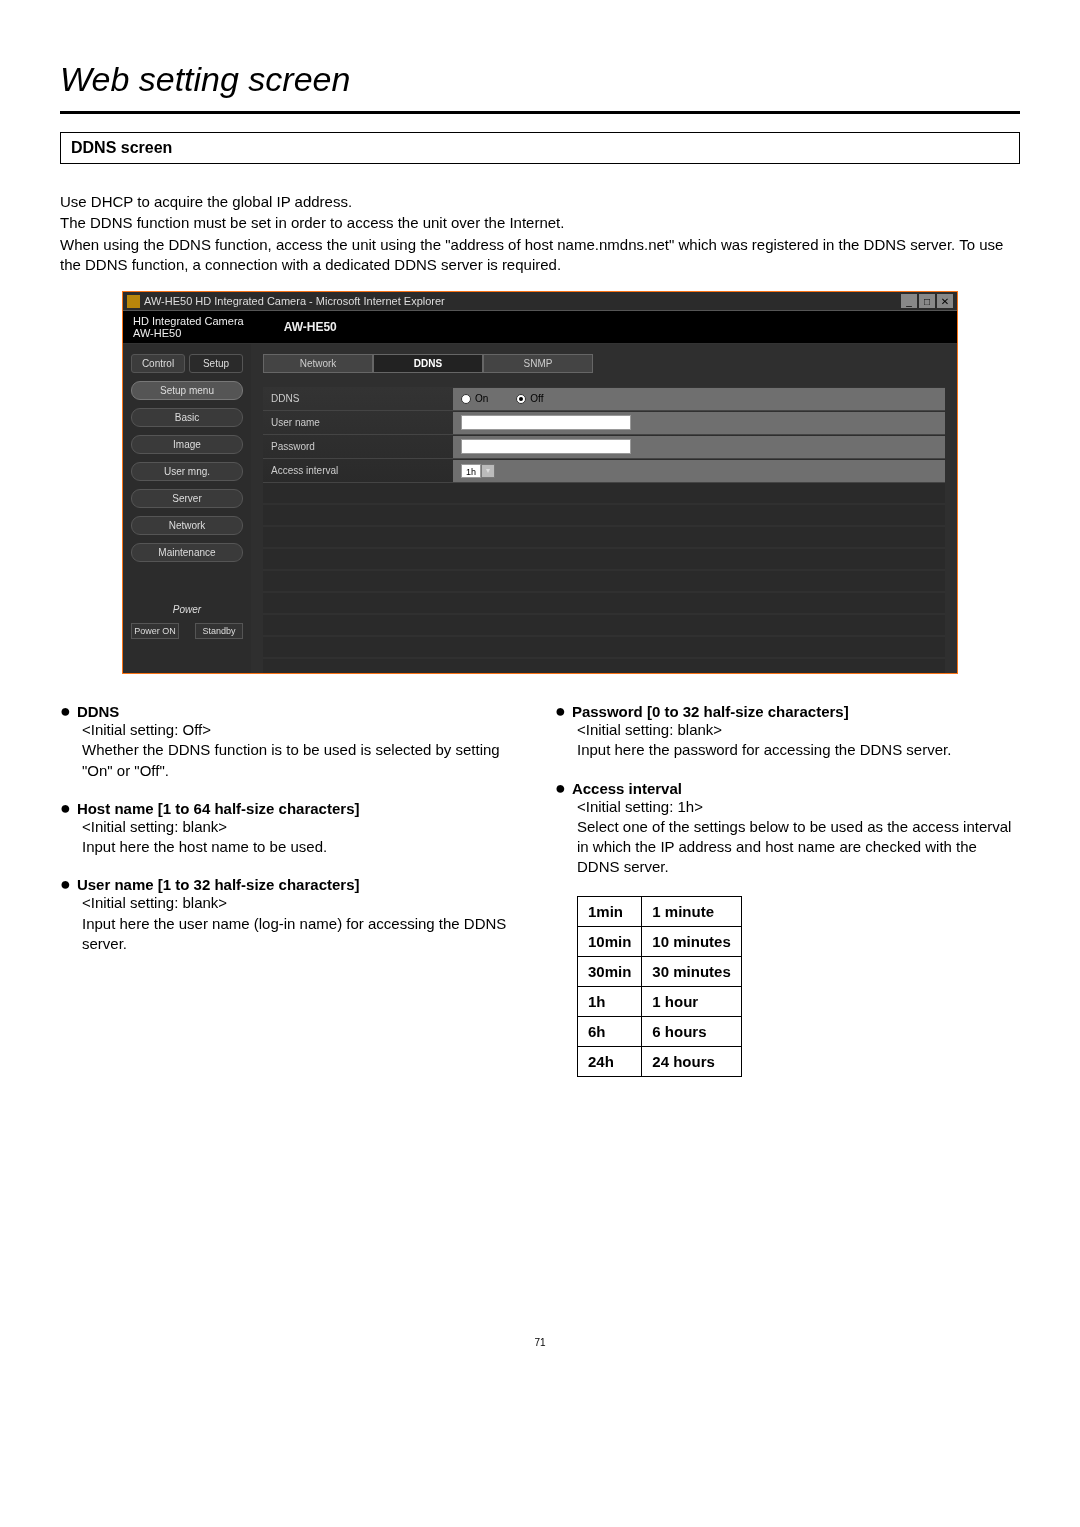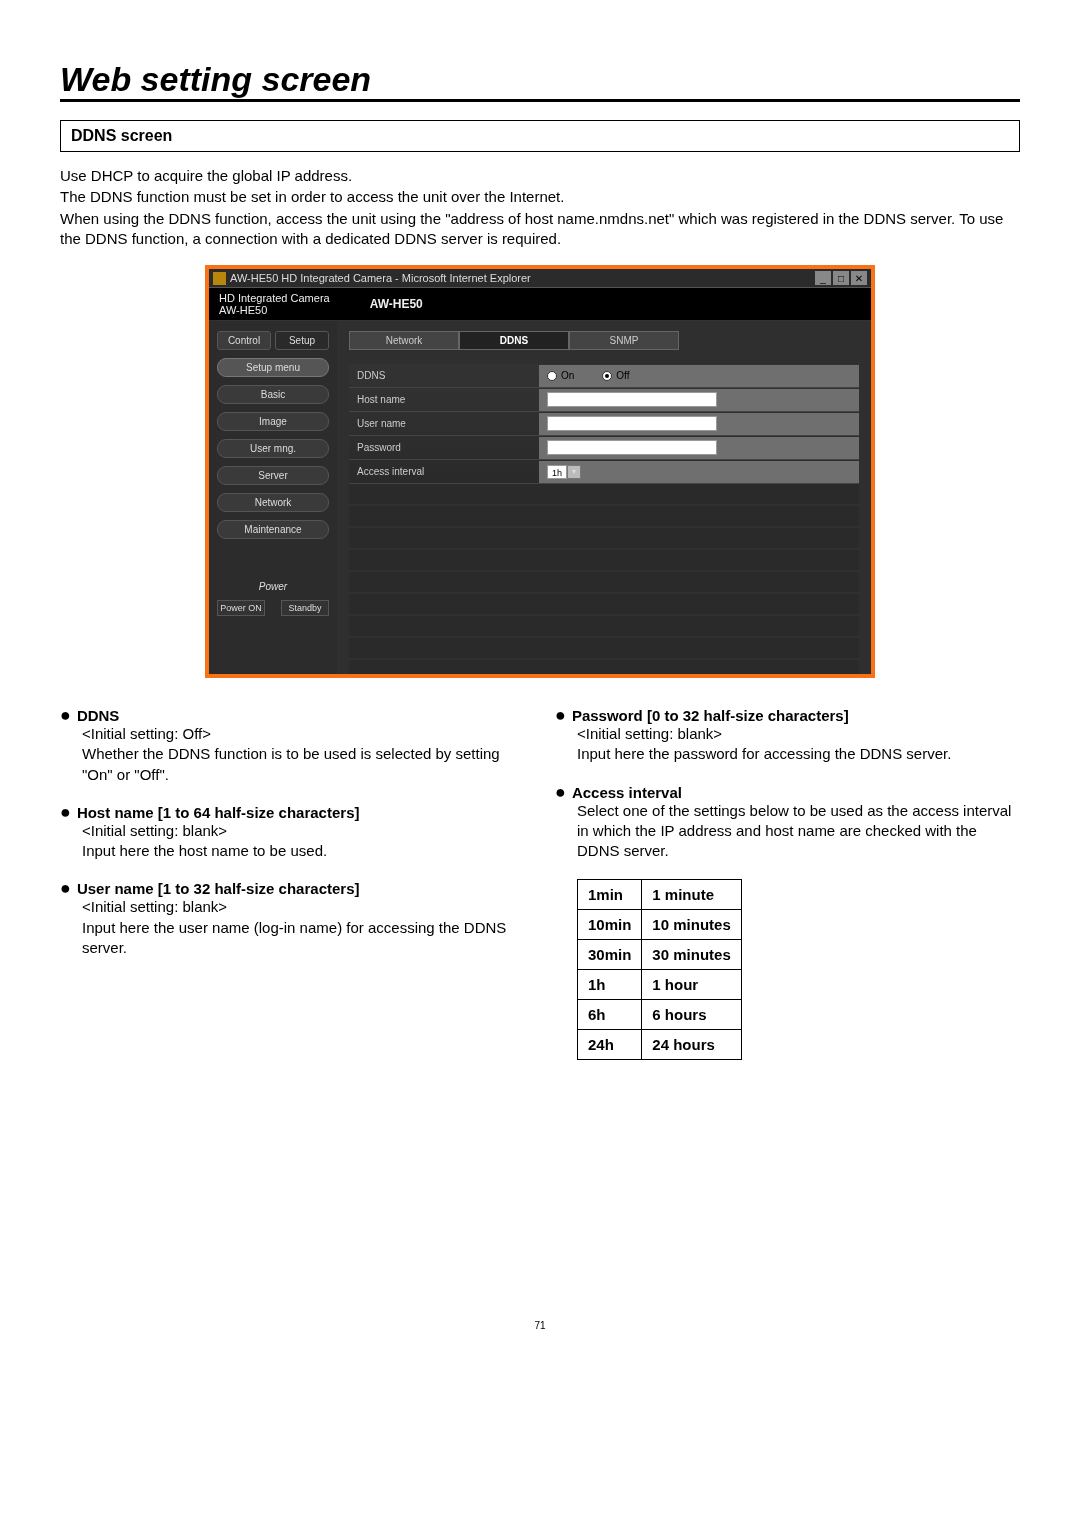--- a/index.html
+++ b/index.html
@@ -1,24 +1,24 @@
 <!DOCTYPE html>
 <html><head>
 <meta charset="utf-8">
 <style>
   * { box-sizing: border-box; margin: 0; padding: 0; }
   body { font-family: Arial, Helvetica, sans-serif; background: #fff; color: #000; width: 1080px; margin: 0 auto; padding: 60px 60px 40px; font-size: 15px; }
-  .page-title { font-size: 34px; font-style: italic; font-weight: bold; border-bottom: 3px solid #000; padding-bottom: 0; margin-bottom: 18px; }
-  .section-box { border: 1px solid #000; padding: 6px 10px; margin-bottom: 14px; }
+  .page-title { font-size: 34px; font-style: italic; font-weight: normal; border-bottom: 3px solid #000; padding-bottom: 12px; margin-bottom: 18px; }
+  .section-box { border: 1px solid #000; padding: 6px 10px; margin-bottom: 28px; }
   .section-box .heading { font-weight: bold; font-size: 16px; }
   .intro p { line-height: 1.35; margin-bottom: 1px; }
   .intro { margin-bottom: 16px; }
 
   
-  .screenshot { width: 670px; margin: 0 auto 28px; border: 4px solid #f97316; background: #eab308; color: #ddd; font-size: 11px; }
+  .screenshot { width: 836px; margin: 0 auto 28px; border: 1px solid #f97316; background: #eab308; color: #ddd; font-size: 11px; }
   .ss-titlebar { display: flex; align-items: center; justify-content: space-between; background: #2b2b2b; border-bottom: 1px solid #555; padding: 2px 4px; }
   .ss-titlebar .tb-left { display: flex; align-items: center; gap: 4px; }
   .tb-icon { width: 13px; height: 13px; background: #b8860b; }
   .wbtns { display: flex; gap: 2px; }
   .wbtn { width: 16px; height: 14px; background: #888; display: flex; align-items: center; justify-content: center; font-size: 10px; color: #000; }
   .ss-header { background: #000; color: #eee; padding: 4px 10px; font-size: 11px; border-bottom: 1px solid #333; }
   .ss-header .mdl { font-weight: bold; font-size: 12px; }
   .ss-body { display: flex; }
   .ss-side { width: 128px; background: #2c2c2c; padding: 10px 8px 30px; display: flex; flex-direction: column; gap: 4px; }
   .side-tabs { display: flex; gap: 4px; }
@@ -136,26 +136,20 @@
                 <span class="dot"></span>
                 <span>On</span>
               </span>
             <span class="radio sel">
                 <span class="dot"></span>
                 <span>Off</span>
               </span>
           </div>
         </div>
         <div class="form-row">
-          <div class="form-label">Host name</div>
-          <div class="form-field">
-              <div class="txtfield"></div>
-            </div>
-        </div>
-        <div class="form-row">
           <div class="form-label">User name</div>
           <div class="form-field">
               <div class="txtfield"></div>
             </div>
         </div>
         <div class="form-row">
           <div class="form-label">Password</div>
           <div class="form-field">
               <div class="txtfield"></div>
             </div>
@@ -218,20 +212,21 @@
         <p>&lt;Initial setting: blank&gt;</p>
         <p>Input here the password for accessing the DDNS server.</p>
       </div>
     </div>
     <div class="item">
       <div class="item-head">
           <span class="bullet">●</span>
           <span class="item-title">Access interval</span>
         </div>
       <div class="item-body">
+        <p>&lt;Initial setting: 1h&gt;</p>
         <p>Select one of the settings below to be used as the access interval in which the IP address and host name are checked with the DDNS server.</p>
       </div>
     </div>
     <table class="interval">
       <tbody>
           <tr>
             <td>1min</td>
             <td>1 minute</td>
           </tr>
       <tr>

